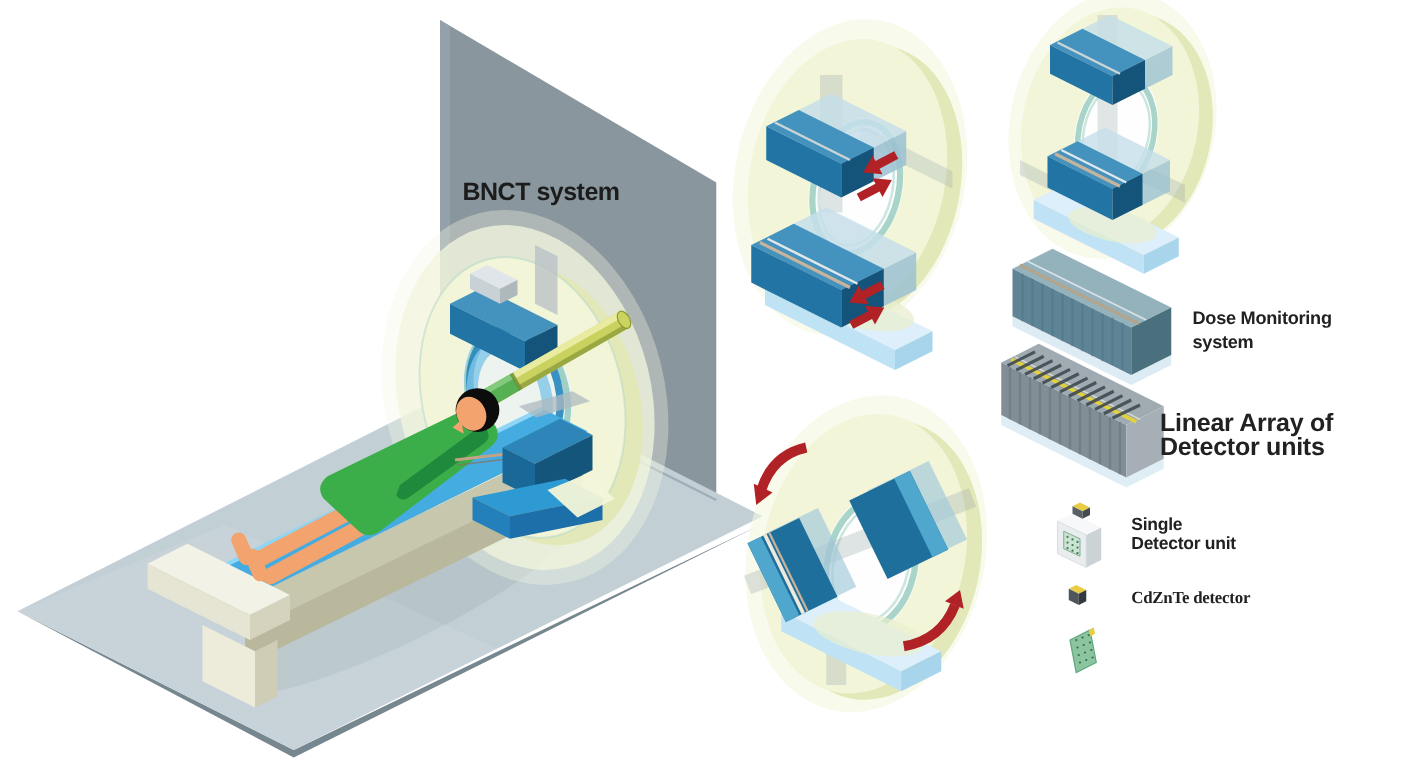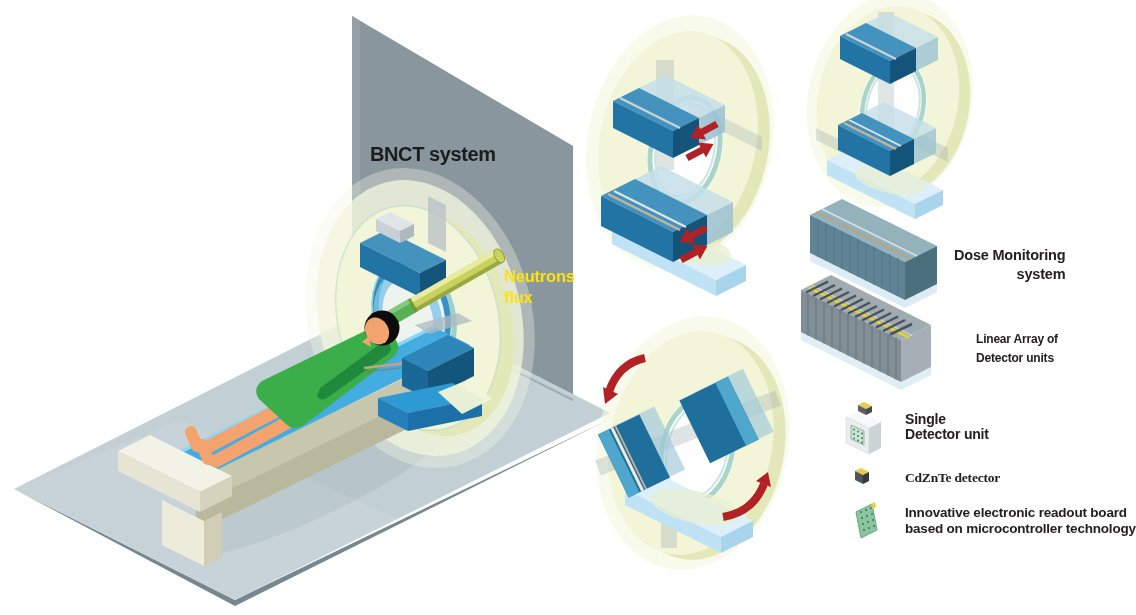--- a/index.html
+++ b/index.html
@@ -3,22 +3,22 @@
 <meta charset="utf-8">
 <style>
   html,body{margin:0;padding:0;background:#ffffff;}
   .canvas{position:relative;width:1136px;height:615px;background:#ffffff;overflow:hidden;
           font-family:"Liberation Sans",sans-serif;}
   .art{position:absolute;left:0;top:0;}
   .lbl{position:absolute;font-weight:bold;white-space:pre-line;color:#232020;
        letter-spacing:-0.2px;line-height:1.18;}
   .lbl-bnct{left:370px;top:143px;font-size:20px;color:#1c1c1c;letter-spacing:-0.4px;}
   .lbl-neutrons{left:504px;top:266px;font-size:16.5px;color:#ffe212;line-height:21px;}
-  .lbl-dose{left:954px;top:246px;font-size:14.5px;line-height:19px;text-align:right;}
-  .lbl-linear{left:976px;top:330px;font-size:12px;line-height:19px;}
+  .lbl-dose{left:954px;top:246px;font-size:14.5px;line-height:19px;}
+  .lbl-linear{left:928px;top:330px;font-size:20px;line-height:19px;}
   .lbl-single{left:905px;top:412px;font-size:14px;line-height:15px;}
   .lbl-cdznte{left:905px;top:470px;font-size:13.5px;font-family:Liberation Serif, serif;}
   .lbl-readout{left:905px;top:505px;font-size:13.5px;line-height:15.5px;}
 </style>
 </head>
 <body>
 
 <div class="canvas">
 
 <svg class="art" width="1136" height="615" viewBox="0 0 1136 615">
@@ -360,25 +360,21 @@
           <circle cx="873" cy="520" r="0.9"></circle>
       <circle cx="864" cy="530" r="0.9"></circle>
           <circle cx="869" cy="528" r="0.9"></circle>
           <circle cx="874" cy="526" r="0.9"></circle>
     </g>
     <polygon points="871,504 875,502 876,507 872,509" fill="#E9CC44"></polygon>
   </g>
 </svg>
 
 <div class="lbl lbl-bnct">BNCT system</div>
-<div class="lbl lbl-neutrons">Neutrons
-flux</div>
 <div class="lbl lbl-dose">Dose Monitoring
 system</div>
 <div class="lbl lbl-linear">Linear Array of
 Detector units</div>
 <div class="lbl lbl-single">Single
 Detector unit</div>
 <div class="lbl lbl-cdznte">CdZnTe detector</div>
-<div class="lbl lbl-readout">Innovative electronic readout board
-based on microcontroller technology</div>
 
 </div>
 
 </body></html>

